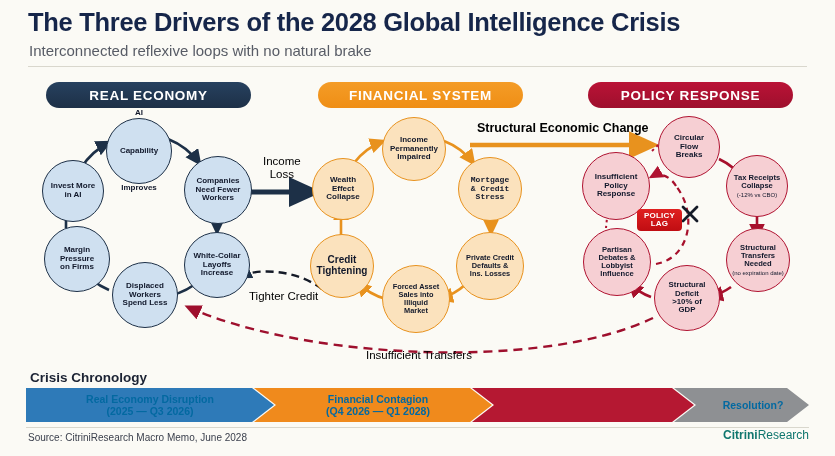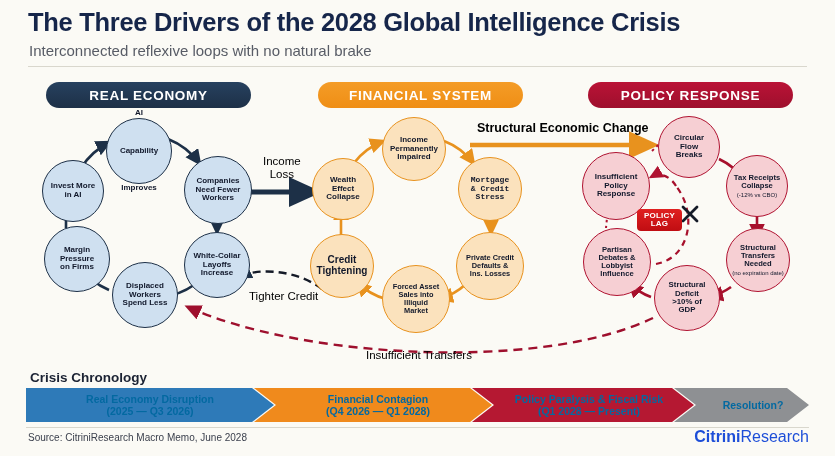--- a/index.html
+++ b/index.html
@@ -79,21 +79,21 @@
   .seg-label {
     position:absolute; color:#0369a1; font-weight:bold; text-align:center;
     line-height:1.15; white-space:nowrap; z-index:3;
   }
   .seg-label .l1 { font-size:10.5px; }
   .seg-label .l2 { font-size:10.5px; }
 
   
   .foot-rule { position:absolute; left:26px; top:427px; width:783px; height:1px; background:#d9d7cd; }
   .source { position:absolute; left:28px; top:432px; font-size:10px; color:#3a3f4c; }
-  .logo { position:absolute; right:26px; top:428px; font-size:16px; color:#1d4ed8; white-space:nowrap; }
+  .logo { position:absolute; right:26px; top:428px; font-size:12px; color:#0f766e; white-space:nowrap; }
   .logo b { font-weight:bold; }
   .logo span.light { font-weight:normal; }
 </style>
 </head>
 <body>
 
 <div id="root">
 
   <div class="title">The Three Drivers of the 2028 Global Intelligence Crisis</div>
   <div class="subtitle">Interconnected reflexive loops with no natural brake</div>
@@ -302,24 +302,20 @@
   </svg>
 
   <div class="seg-label" style="left:60px; top:393px; width:180px;">
     <div class="l1">Real Economy Disruption</div>
     <div class="l2">(2025 — Q3 2026)</div>
   </div>
   <div class="seg-label" style="left:288px; top:393px; width:180px;">
     <div class="l1">Financial Contagion</div>
     <div class="l2">(Q4 2026 — Q1 2028)</div>
   </div>
-  <div class="seg-label" style="left:494px; top:393px; width:190px;">
-    <div class="l1">Policy Paralysis &amp; Fiscal Risk</div>
-    <div class="l2">(Q1 2028 — Present)</div>
-  </div>
   <div class="seg-label" style="left:700px; top:399px; width:106px;">
     <div class="l1">Resolution?</div>
   </div>
 
   <div class="foot-rule"></div>
   <div class="source">Source: CitriniResearch Macro Memo, June 2028</div>
   <div class="logo">
     <b>Citrini</b><span class="light">Research</span>
   </div>
 

